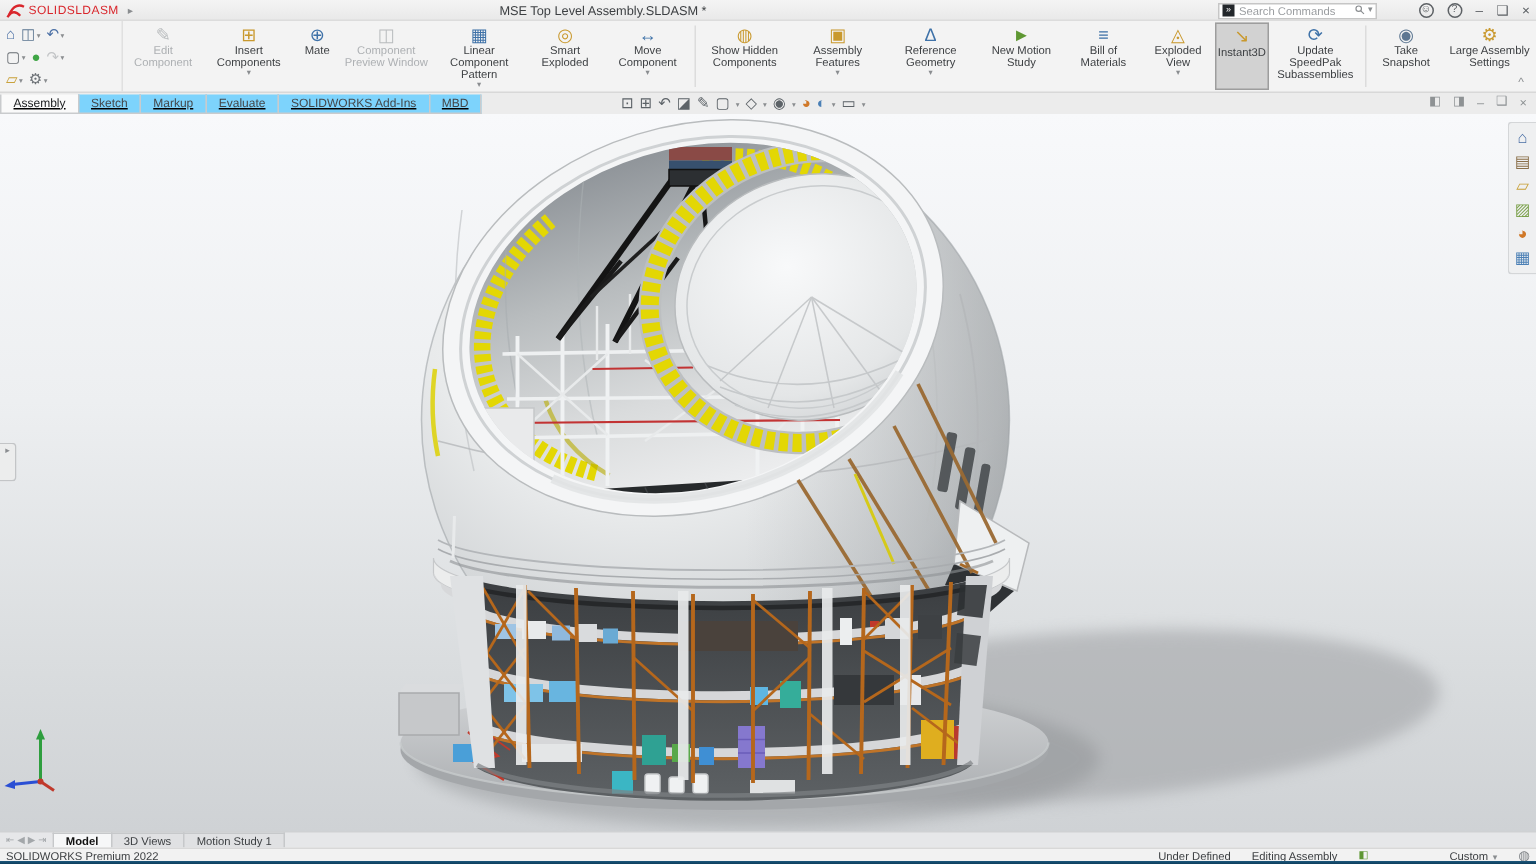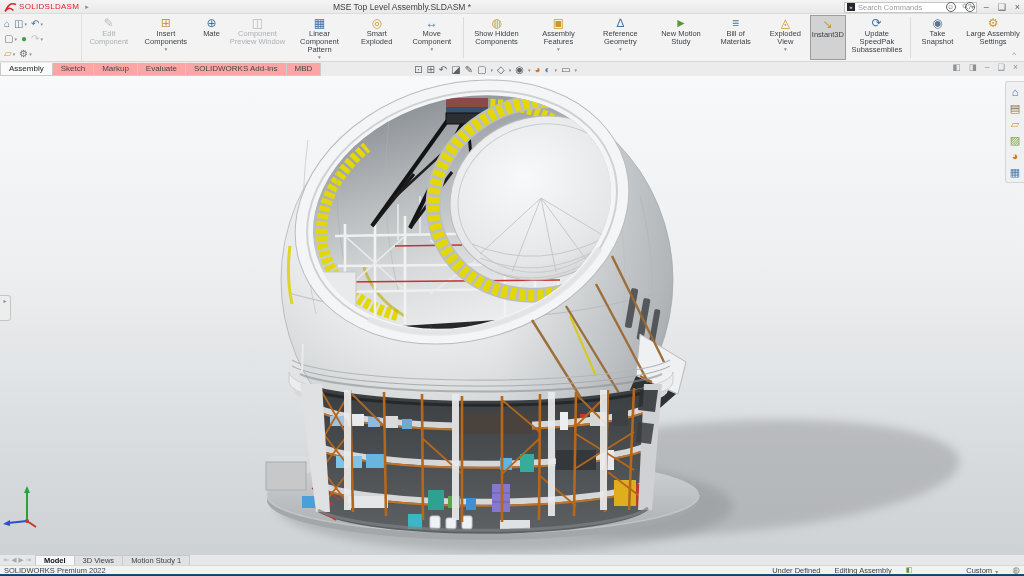--- a/index.html
+++ b/index.html
@@ -6,21 +6,21 @@
   html,body { width:1024px; height:576px; overflow:hidden;
     font-family:"Liberation Sans","DejaVu Sans",sans-serif; background:#e9e9e9; }
   .titlebar { position:absolute; left:0; top:0; width:1024px; height:14px;
     background:linear-gradient(#f4f4f4,#e9e9e9); border-bottom:1px solid #dcdcdc;
     display:flex; align-items:center; padding:0 4px; z-index:30; }
   .brand { color:#d9262c; font-size:8px; letter-spacing:.3px; margin-left:2px; }
   .brand b { font-weight:normal; }
   .menu-arrow { color:#8a8d90; font-size:7px; margin-left:6px; }
   .tb-title { position:absolute; left:402px; top:0; height:28px; line-height:14px;
     transform:translateX(-50%); font-size:8.5px; color:#3c3f42; white-space:nowrap; }
-  .searchbox { position:absolute; left:844px; top:2px; width:133px; height:11px;
+  .searchbox { position:absolute; left:812px; top:2px; width:106px; height:11px;
     background:#fff; border:1px solid #c6c6c6; display:flex; padding:0 2px; }
   .search-badge { width:8px; height:8px; background:#23272b; color:#fff; font-size:6px;
     line-height:8px; text-align:center; margin-right:3px; flex:none; }
   .search-ph { flex:1; color:#9a9da0; font-size:7.5px; white-space:nowrap; overflow:hidden; }
   .mag { width:7px; height:7px; flex:none; }
   .sb-caret { color:#8a8d90; font-size:6px; margin-left:2px; }
   .win-ctrls { position:absolute; right:4px; top:1px; display:flex; align-items:center; gap:9px; }
   .wc { color:#5d6165; font-size:9px; line-height:12px; }
   .wc.circ { width:10px; height:10px; border:1px solid #5d6165; border-radius:50%;
     font-size:7px; text-align:center; line-height:8px; }
@@ -36,23 +36,23 @@
   .rbtn { display:flex; flex-direction:column; align-items:center; justify-content:flex-start;
     padding:1px 3px 0 3px; max-width:62px; min-width:30px; cursor:default; }
   .rbtn.act { background:#d2d2d2; border:1px solid #9d9d9d; }
   .ricon { font-size:12px; line-height:14px; height:14px; }
   .rlabel { font-size:7.5px; line-height:8px; color:#3c3f42; text-align:center; }
   .rbtn.dis .rlabel { color:#adb0b3; }
   .rcaret { font-size:5.5px; color:#8a8d90; height:6px; line-height:6px; }
   .rsep { width:1px; background:#dcdcdc; margin:2px 2px; }
   .ribbon-collapse { position:absolute; right:8px; top:50px; color:#8a8d90; font-size:8px; z-index:26; }
   .tabrow { position:absolute; left:0; top:62px; width:1024px; height:14px;
-    background:#ececec; z-index:20; display:flex; align-items:center; }
+    background:#ececec; z-index:20; display:flex; align-items:center;text-decoration:underline; }
   .ctab { height:13px; line-height:12px; font-size:8px; padding:0 8px; color:#44474a;
-    background:#fca5a5; border:1px solid #c9cbcd; border-top:none; margin-right:-1px; white-space:nowrap; }
+    background:#7dd3fc; border:1px solid #c9cbcd; border-top:none; margin-right:-1px; white-space:nowrap; }
   .ctab.on { background:#fafafa; color:#1b1d1f; }
   .headsup { position:absolute; left:414px; top:62px; height:16px; display:flex;
     align-items:center; gap:4px; z-index:22; }
   .hu { font-size:10px; color:#5d6368; line-height:14px; }
   .hu-caret { font-size:5px; color:#8a8d90; }
   .doc-ctrls { position:absolute; right:6px; top:62px; display:flex; gap:8px;
     align-items:center; z-index:22; }
   .dc { color:#8e9294; font-size:8.5px; }
   .graphics { position:absolute; left:0; top:76px; width:1024px; height:478px;
     background:linear-gradient(180deg,#f8f9fb 0%,#edeff1 40%,#d9dcde 78%,#cfd2d5 100%); overflow:hidden; }

